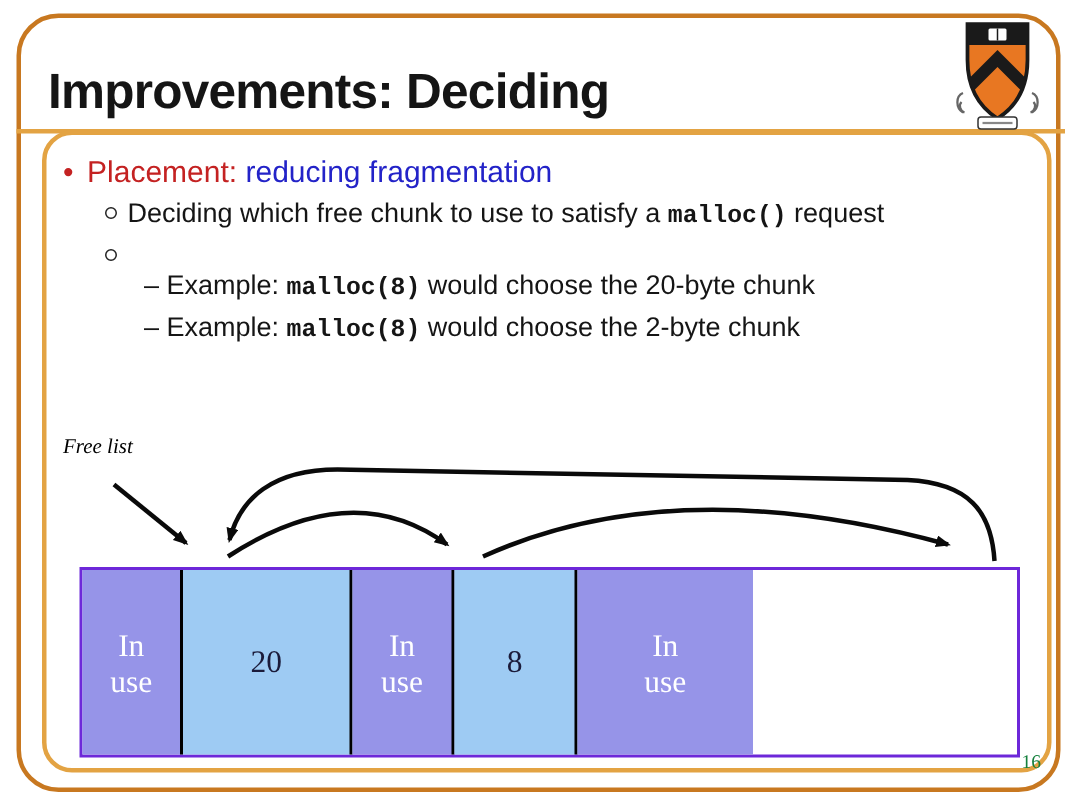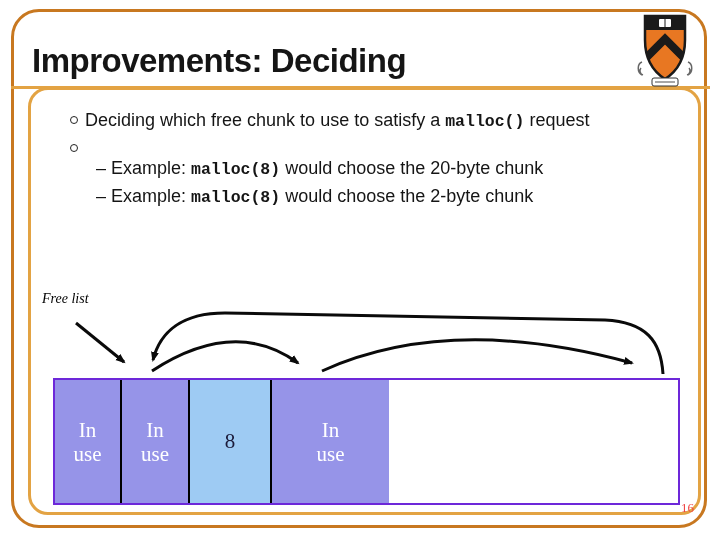--- a/index.html
+++ b/index.html
@@ -54,21 +54,21 @@
     border:2px solid #6d28d9;box-sizing:border-box;display:flex;
   }
   .seg{box-sizing:border-box;border-right:2px solid #000;display:flex;align-items:center;justify-content:center;
        font-family:"Liberation Serif",serif;text-align:center;}
   .seg:last-child{border-right:none;}
   .seg.used{background:var(--chunk_used);color:#fff;font-size:21px;line-height:24px;}
   .seg.free{background:var(--chunk_free);color:var(--number_dark);font-size:21px;}
   
   .page-number{
     position:absolute;left:681px;top:500px;font-family:"Liberation Serif",serif;
-    font-size:13px;color:#ef4444;
+    font-size:13px;color:#15803d;
   }
 </style>
 </head>
 <body style="--frame_outer: #C87820; --frame_inner: #E3A343; --bullet_red: #C42222; --accent_blue: #2323C8; --chunk_used: #9694E8; --chunk_free: #9ECBF3; --number_dark: #1B1B3A; --logo_orange: #E87722;">
 
 <div class="outer-frame"></div>
 <div class="title-separator"></div>
 <div class="inner-box"></div>
 
 <div class="page-title">Improvements: Deciding</div>
@@ -84,20 +84,23 @@
   <path d="M9,4 H49 V28 C49,48 40,60 29,67 C18,60 9,48 9,28 Z" fill="#E87722" stroke="#1a1a1a" stroke-width="2.5"></path>
   <rect x="9" y="4" width="40" height="14" fill="#1a1a1a" clip-path="url(#shieldClip)"></rect>
   <rect x="23" y="7" width="12" height="8" rx="1" fill="#fff"></rect>
   <line x1="29" y1="7" x2="29" y2="15" stroke="#1a1a1a" stroke-width="1"></line>
   <path d="M9,47 L29,27 L49,47" stroke="#1a1a1a" stroke-width="8" fill="none" clip-path="url(#shieldClip)"></path>
   <rect x="16" y="66" width="26" height="8" rx="2" fill="#fff" stroke="#333" stroke-width="1"></rect>
   <line x1="19" y1="70" x2="39" y2="70" stroke="#888" stroke-width="1.5"></line>
 </svg>
 
 <div id="content">
+  <div class="main-bullet">
+    <span class="bullet-marker">•</span><span class="lead">Placement:</span><span class="rest"> reducing fragmentation</span>
+  </div>
   <div id="content-lines">
       <div class="line circle">
         <span class="marker-circle"></span>
         <span class="line-text"><span>Deciding which free chunk to use to satisfy a </span><span class="mono">malloc()</span><span> request</span></span>
       </div>
       <div class="line circle">
         <span class="marker-circle"></span>
       </div>
       <div class="line dash">
         <span class="marker-dash">–</span>
@@ -121,20 +124,23 @@
   <path d="M76,323 L124,362" stroke="#0a0a0a" stroke-width="3" fill="none" marker-end="url(#ah)"></path>
   <path d="M152,371 Q235,317 298,363" stroke="#0a0a0a" stroke-width="3" fill="none" marker-end="url(#ah)"></path>
   <path d="M322,371 Q450,313 632,363" stroke="#0a0a0a" stroke-width="3" fill="none" marker-end="url(#ah)"></path>
   <path d="M663,374 C661,341 646,322 605,320 L225,313 C182,313 160,332 153,360" stroke="#0a0a0a" stroke-width="3" fill="none" marker-end="url(#ah)"></path>
 </svg>
 
 <div class="memory-bar">
     <div class="seg used" style="width: 67px;">
       <span class="seg-label">In<br>use</span>
     </div>
+    <div class="seg free" style="width: 113px;">
+      <span class="seg-label">20</span>
+    </div>
     <div class="seg used" style="width: 68px;">
       <span class="seg-label">In<br>use</span>
     </div>
     <div class="seg free" style="width: 82px;">
       <span class="seg-label">8</span>
     </div>
     <div class="seg used" style="width: 117px;">
       <span class="seg-label">In<br>use</span>
     </div>
   </div>

